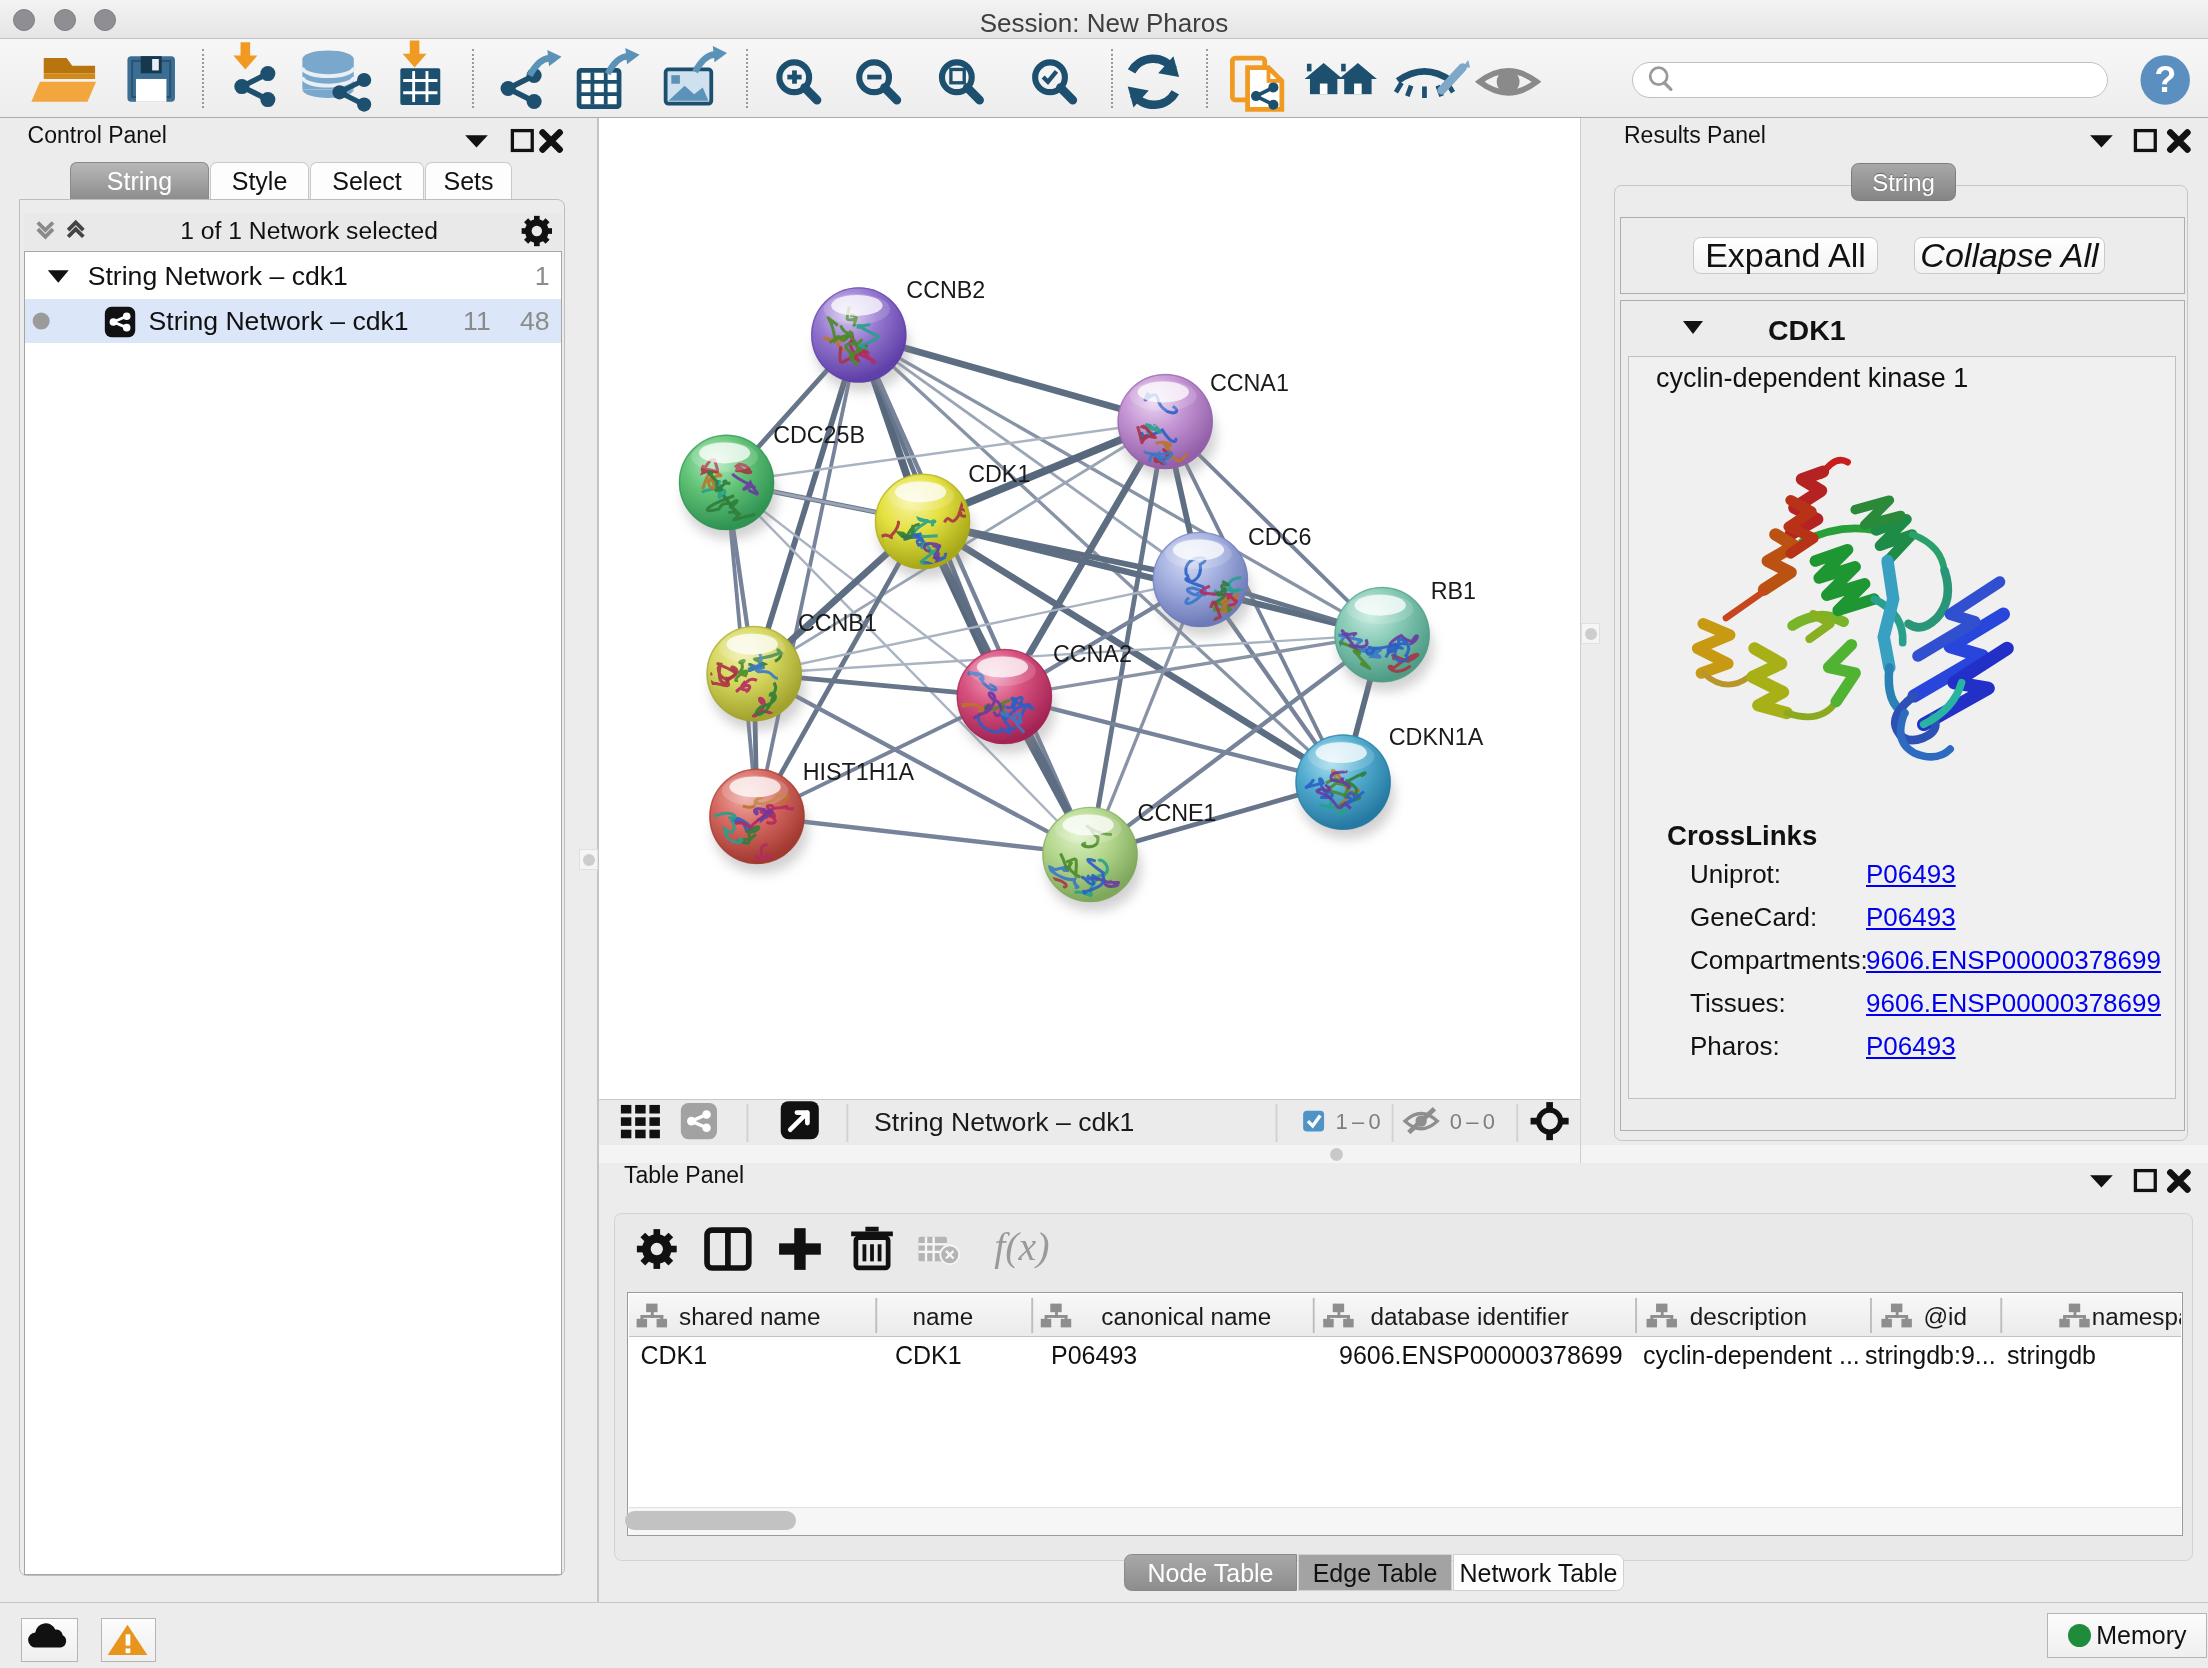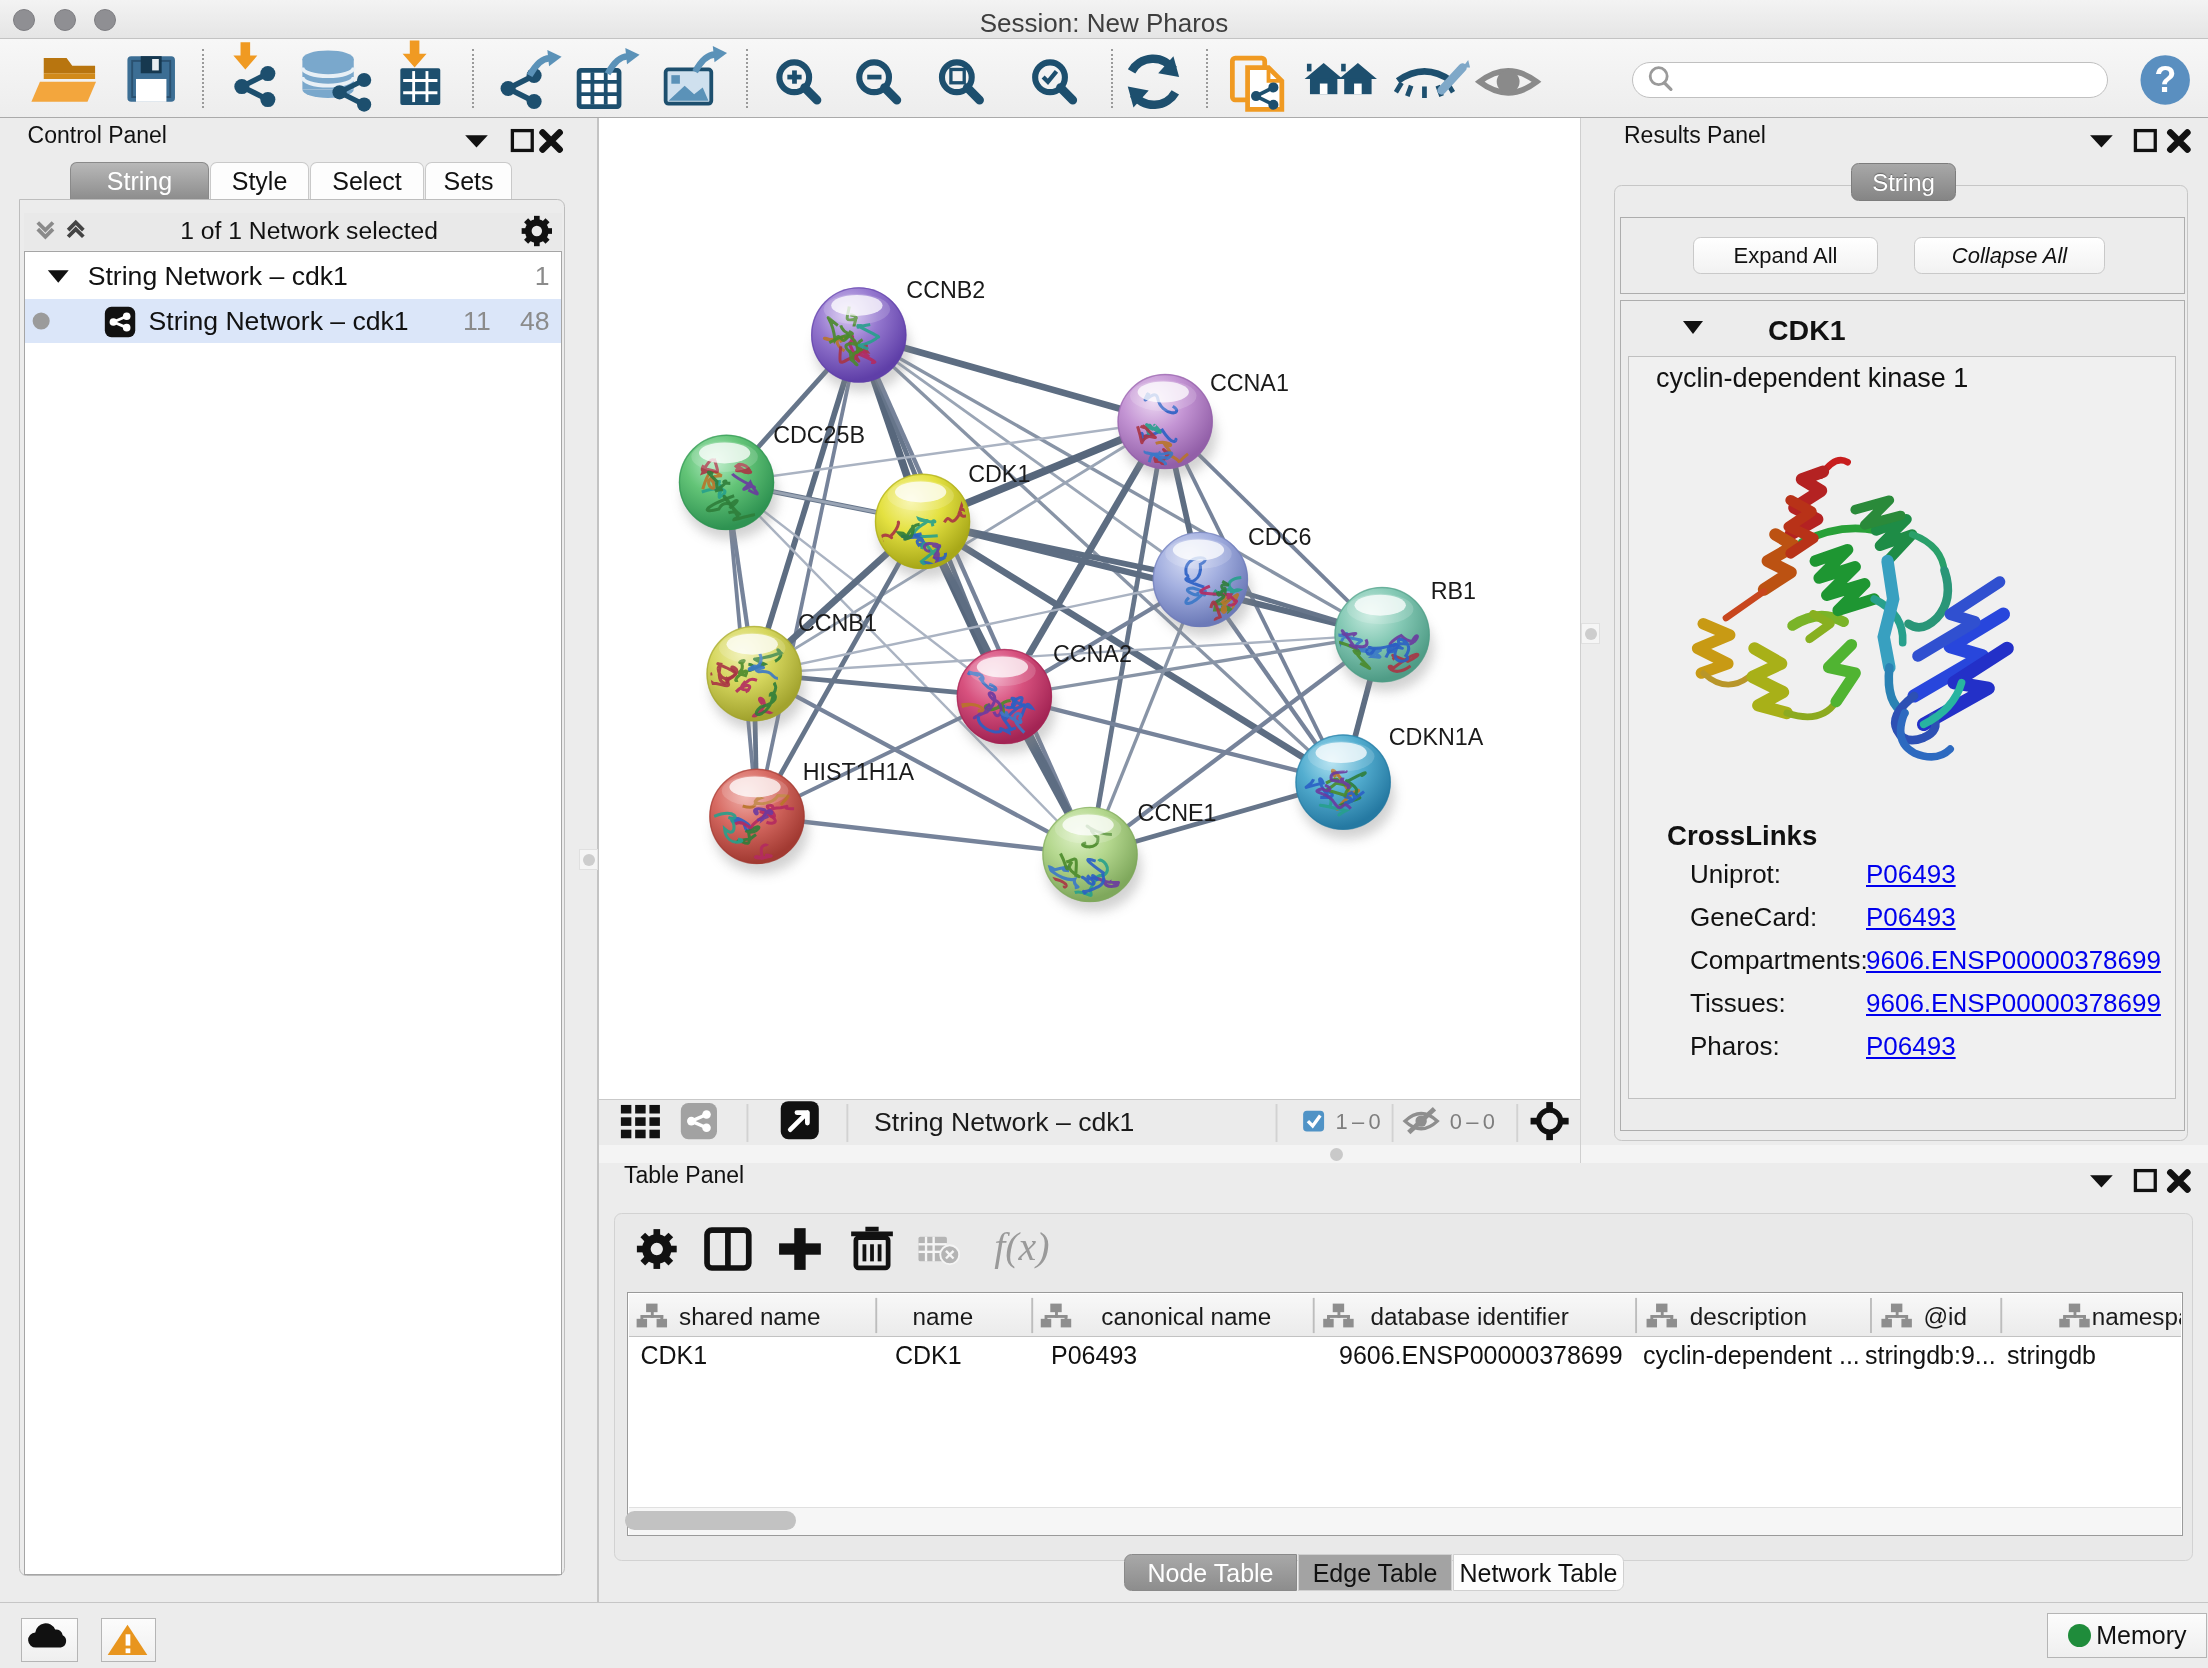--- a/index.html
+++ b/index.html
@@ -30,21 +30,21 @@
   
   .paneltitle { font-size:23px; color:#111; }
   .tab { position:absolute; top:162px; height:37px; border:1px solid #c9c9c9; border-bottom:none;
     border-radius:6.7px 6.7px 0 0; background:#fdfdfd; text-align:center; font-size:25px; color:#111;
     line-height:37px; }
   .tabsel { background:linear-gradient(#b8b8b8,#8d8d8d); color:#fff; border-color:#8a8a8a; }
 
   
   .rbox { border:1.9px solid #adadad; background:#ececec; }
   .btn { background:linear-gradient(#ffffff,#f2f2f2); border:1px solid #c9c9c9; border-radius:7.6px;
-    text-align:center; font-size:22px; color:#111; }
+    text-align:center; font-size:34px; color:#111; }
 
   
   .serif { font-family:Liberation Sans, sans-serif; }
   .link { color:#0000ee; text-decoration:underline; }
 
   
   #statusbar { left:0; top:1602px; width:2208px; height:67px; background:#ececec; border-top:1.9px solid #c6c6c6; }
   .sbtn { top:1618px; height:44px; background:linear-gradient(#fcfcfc,#efefef); border:1.9px solid #b5b5b5; }
 </style>
 </head>

